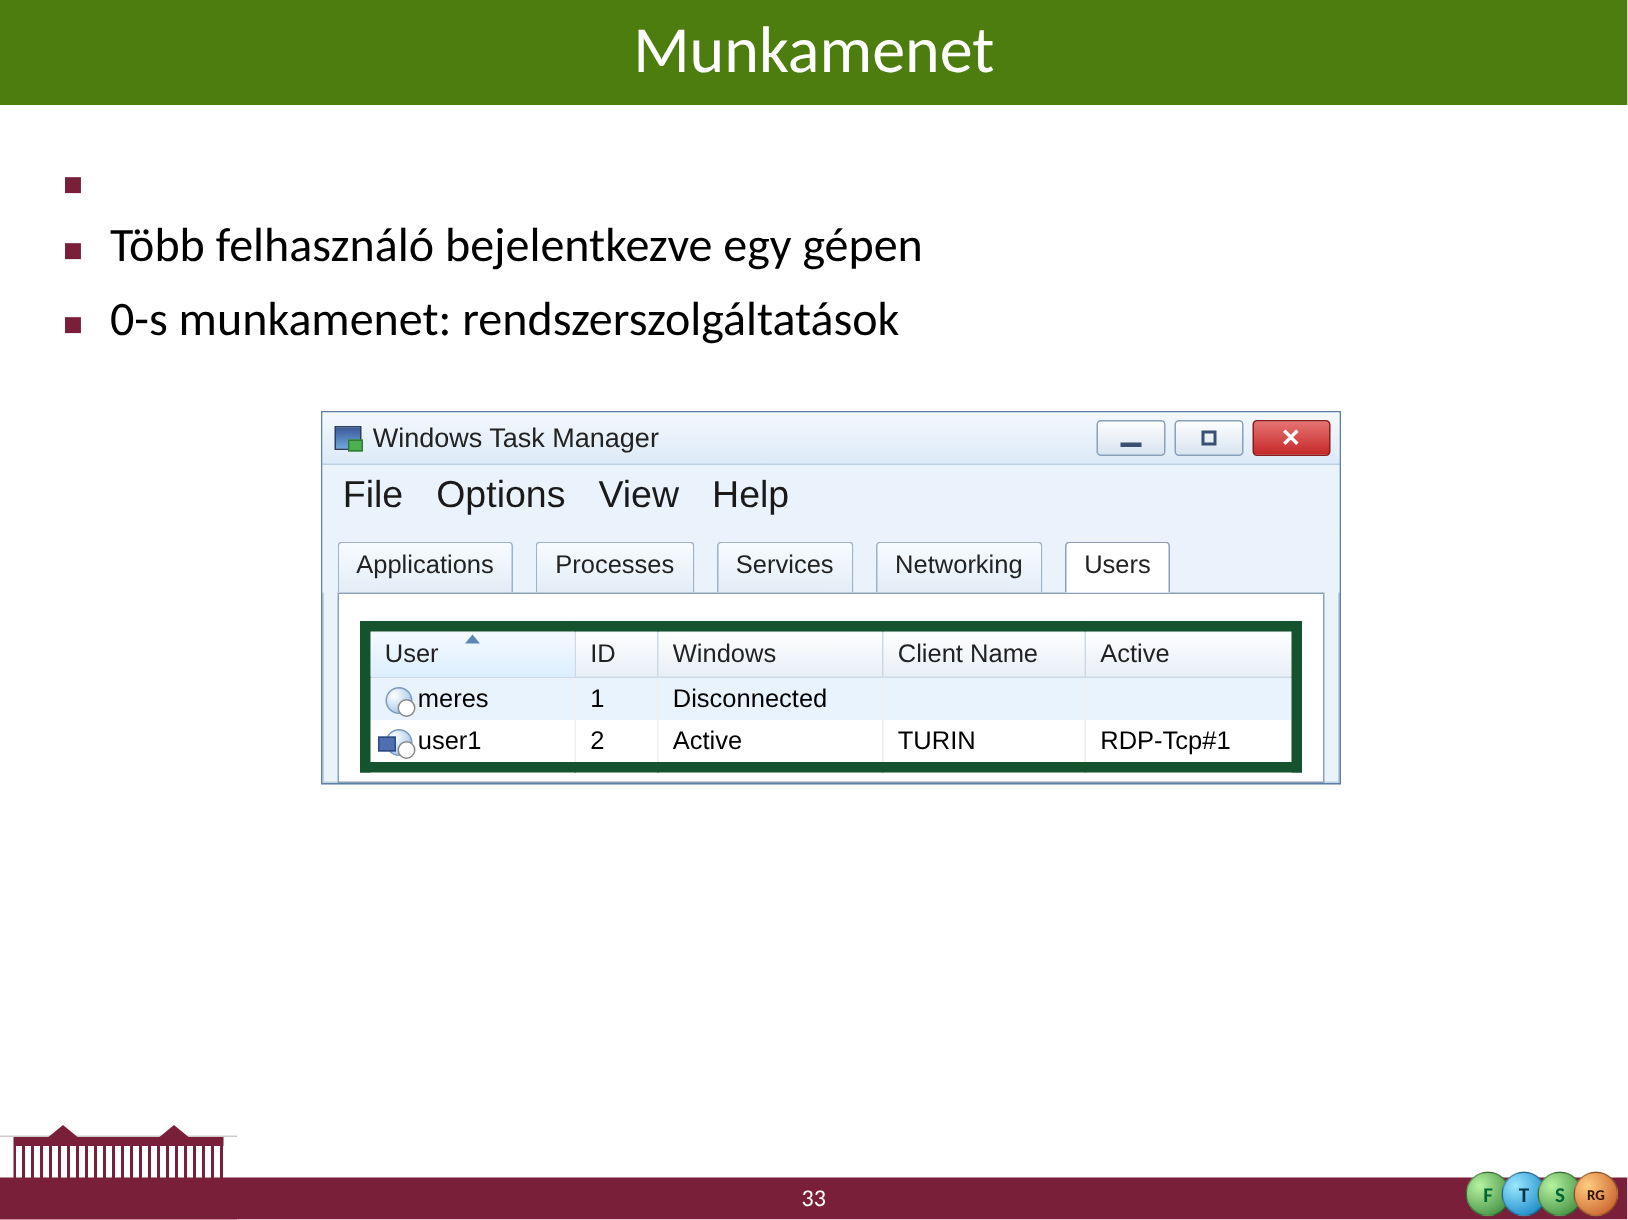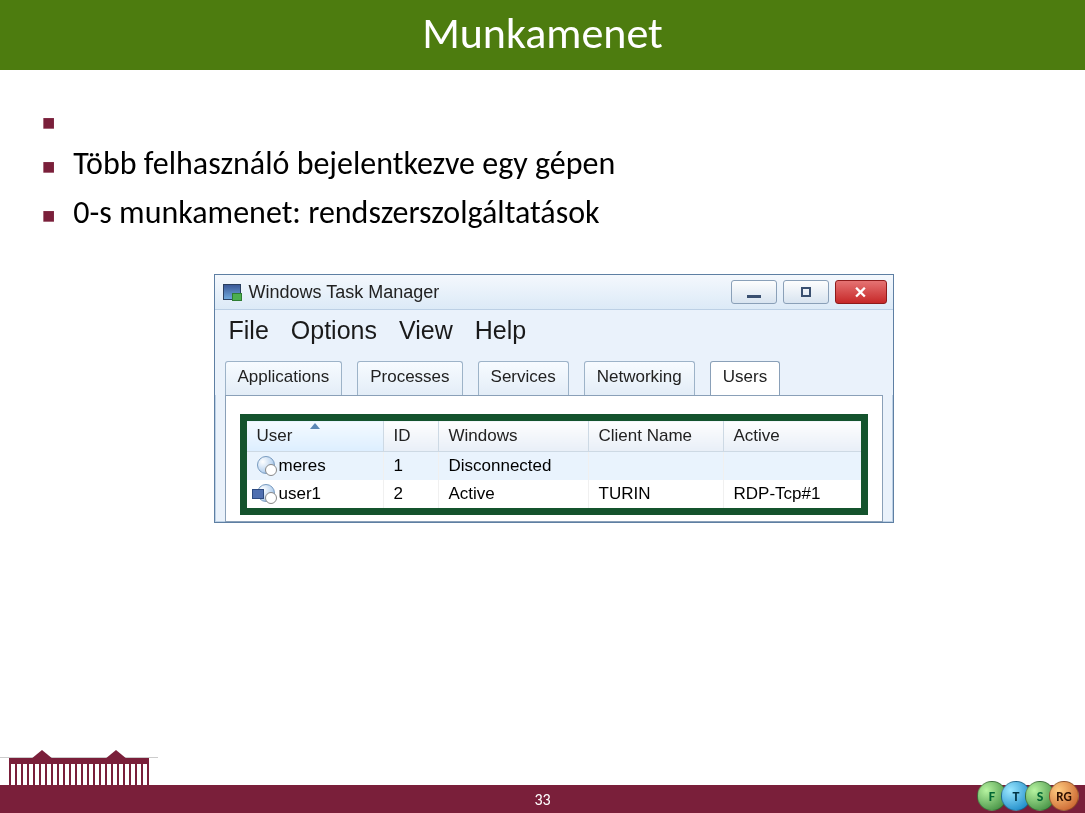--- a/index.html
+++ b/index.html
@@ -149,21 +149,21 @@
     width:0;height:0;border-left:5px solid transparent;border-right:5px solid transparent;
     border-bottom:6px solid #5b87b5;
   }
   .tm-table td {
     padding:4px 10px;
     border-right:1px solid #f0f0f0;
   }
   .tm-table tr.row-sel td {
     background:#e9f3fd;
   }
-  .user-cell { display:flex; align-items:flex-start; gap:4px; }
+  .user-cell { display:flex; align-items:flex-end; gap:4px; }
   .user-ico {
     width:18px;height:18px;border-radius:50%;
     background:radial-gradient(circle at 30% 30%, #fff, #bcd5f0 60%, #6b99c9);
     border:1px solid #7a9cc0;
     position:relative;
     flex:0 0 auto;
   }
   .user-ico::after{
     content:"";position:absolute;right:-3px;bottom:-3px;width:10px;height:10px;
     border-radius:50%;background:#fff;border:1px solid #888;
@@ -210,21 +210,21 @@
   .orb{
     width:30px;height:30px;border-radius:50%;
     display:flex;align-items:center;justify-content:center;
     color:#073; font-weight:bold; font-size:14px;
     margin-left:-6px;
     border:1px solid rgba(0,0,0,.3);
   }
   .orb.g1{background:radial-gradient(circle at 30% 30%,#b6f3a0,#2e7d32);color:#063;}
   .orb.g2{background:radial-gradient(circle at 30% 30%,#9be7ff,#0277bd);color:#034;}
   .orb.g3{background:radial-gradient(circle at 30% 30%,#b6f3a0,#2e7d32);color:#063;}
-  .orb.g4{background:radial-gradient(circle at 30% 30%,#ffcc80,#c05020);color:#301000;font-size:13px;}
+  .orb.g4{background:radial-gradient(circle at 30% 30%,#ffcc80,#c05020);color:#301000;font-size:10px;}
 </style>
 </head>
 <body>
 
 <div class="slide-title-bar">Munkamenet</div>
 
 <div class="body-area">
   <div class="bullet-line">
     <span class="bullet-mark">■</span>
   </div>

